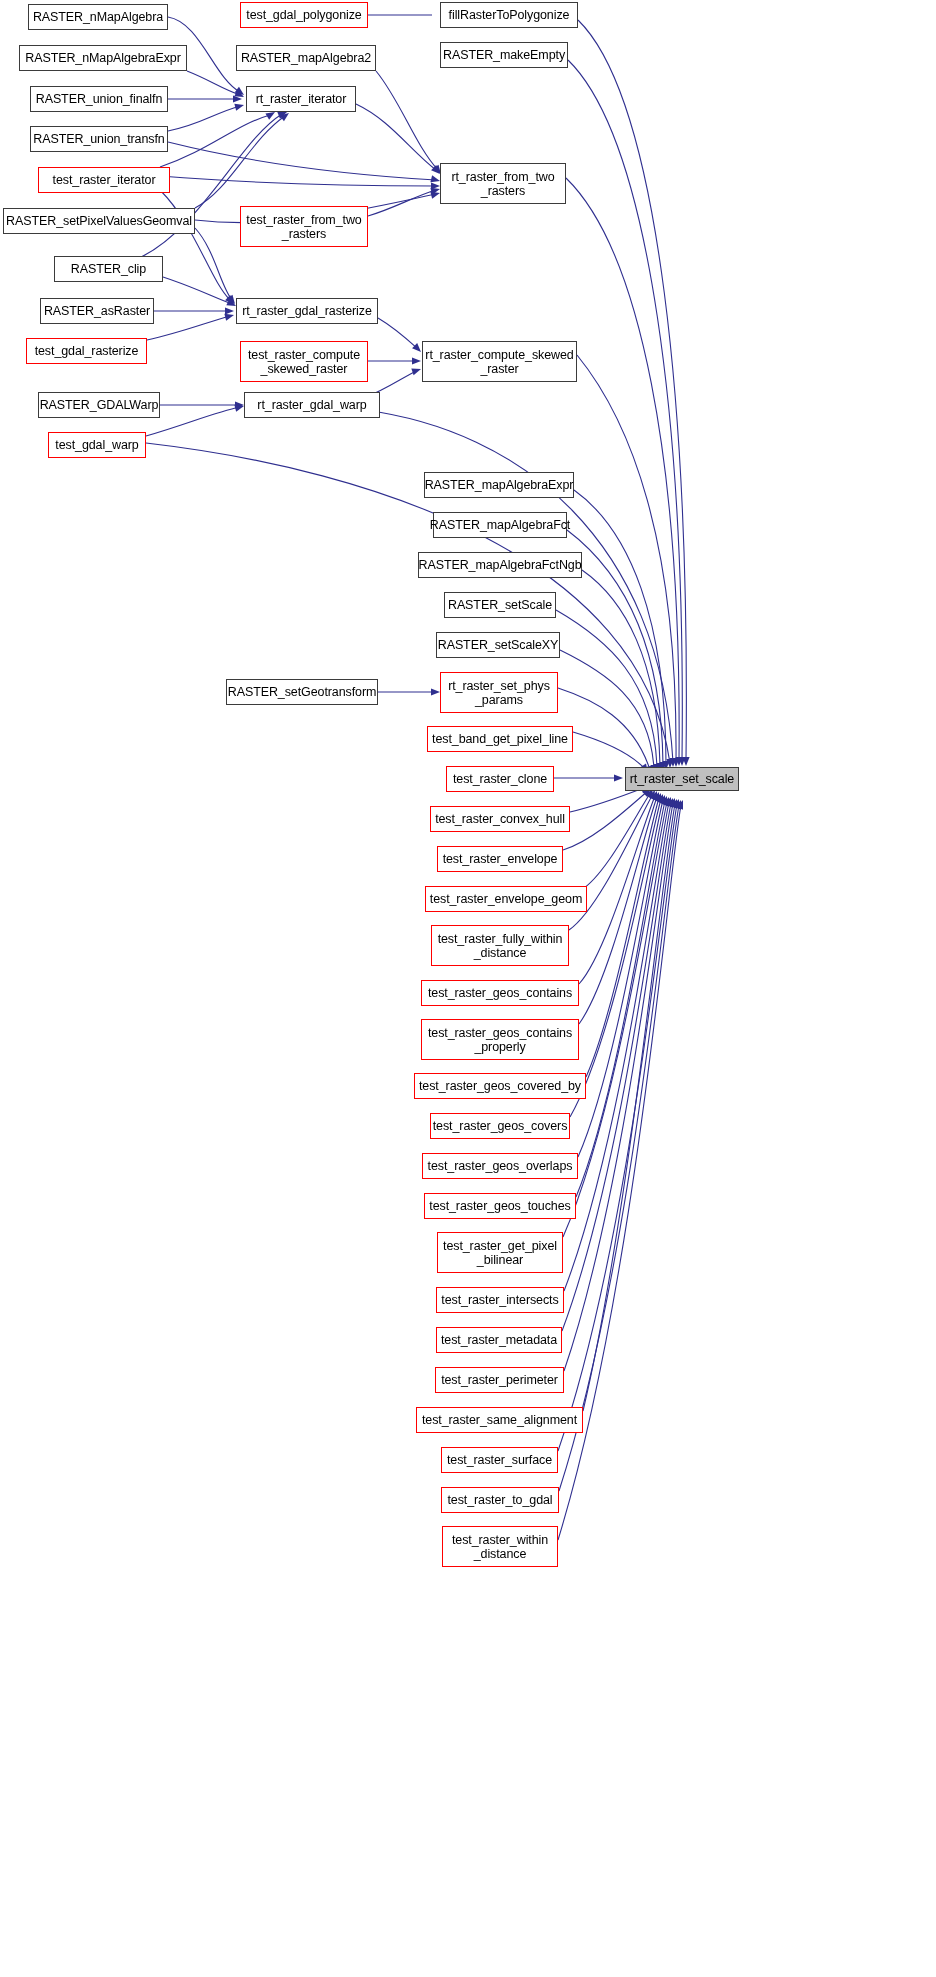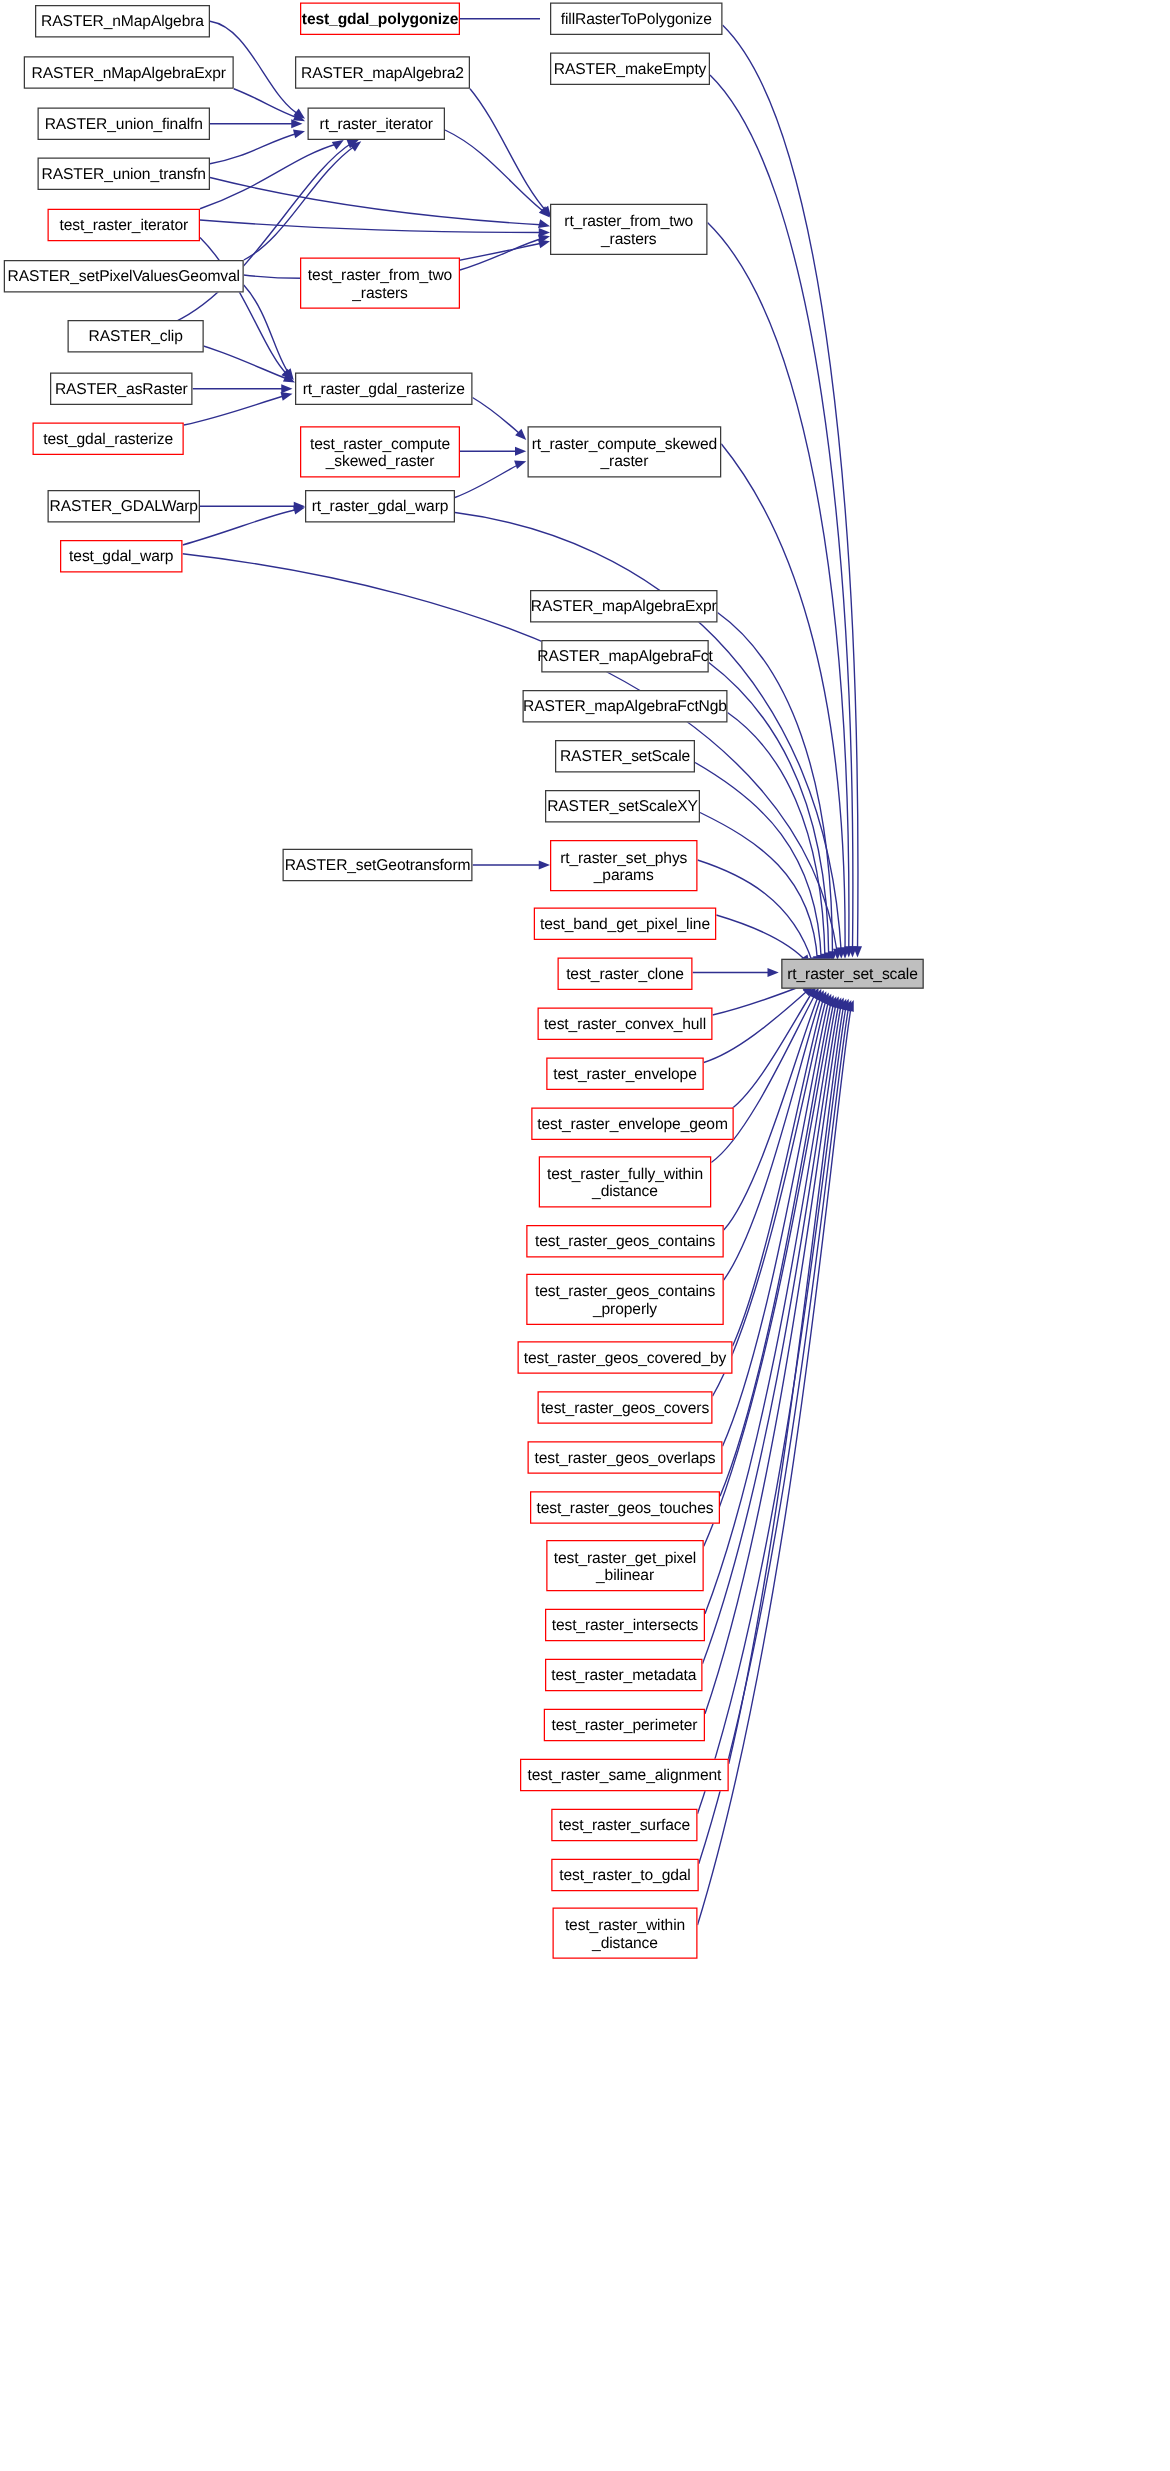--- a/index.html
+++ b/index.html
@@ -130,21 +130,21 @@
       <path d="M 558,1451 C 632,1236 663,882 677,804" fill="none" stroke="#2f2f8f" stroke-width="1.1"></path>
       <polygon points="679,799 679,808.693296652842 672.3149678256261,806.0192837830925" fill="#2f2f8f"></polygon>
       <path d="M 559,1491 C 634,1258 665,884 679,805" fill="none" stroke="#2f2f8f" stroke-width="1.1"></path>
       <polygon points="681,800 681,809.693296652842 674.3149678256261,807.0192837830925" fill="#2f2f8f"></polygon>
       <path d="M 558,1540 C 636,1286 667,886 681,805" fill="none" stroke="#2f2f8f" stroke-width="1.1"></path>
       <polygon points="683,800 683,809.693296652842 676.3149678256261,807.0192837830925" fill="#2f2f8f"></polygon>
     </svg>
 <div class="node black" style="left: 28px; top: 4px; width: 140px; height: 26px;">
       <span>RASTER_nMapAlgebra</span>
     </div>
-    <div class="node red" style="left: 240px; top: 2px; width: 128px; height: 26px; font-weight: bold;">
+    <div class="node red" style="left: 240px; top: 2px; width: 128px; height: 26px;">
       <span>test_gdal_polygonize</span>
     </div>
     <div class="node black" style="left: 440px; top: 2px; width: 138px; height: 26px;">
       <span>fillRasterToPolygonize</span>
     </div>
     <div class="node black" style="left: 19px; top: 45px; width: 168px; height: 26px;">
       <span>RASTER_nMapAlgebraExpr</span>
     </div>
     <div class="node black" style="left: 236px; top: 45px; width: 140px; height: 26px;">
       <span>RASTER_mapAlgebra2</span>
@@ -158,21 +158,21 @@
     <div class="node black" style="left: 246px; top: 86px; width: 110px; height: 26px;">
       <span>rt_raster_iterator</span>
     </div>
     <div class="node black" style="left: 30px; top: 126px; width: 138px; height: 26px;">
       <span>RASTER_union_transfn</span>
     </div>
     <div class="node black" style="left: 440px; top: 163px; width: 126px; height: 41px;">
       <span>rt_raster_from_two
 _rasters</span>
     </div>
-    <div class="node red" style="left: 38px; top: 167px; width: 122px; height: 26px;">
+    <div class="node red" style="left: 38px; top: 167px; width: 132px; height: 26px;">
       <span>test_raster_iterator</span>
     </div>
     <div class="node red" style="left: 240px; top: 206px; width: 128px; height: 41px;">
       <span>test_raster_from_two
 _rasters</span>
     </div>
     <div class="node black" style="left: 3px; top: 208px; width: 192px; height: 26px;">
       <span>RASTER_setPixelValuesGeomval</span>
     </div>
     <div class="node black" style="left: 54px; top: 256px; width: 109px; height: 26px;">
@@ -191,21 +191,21 @@
       <span>test_raster_compute
 _skewed_raster</span>
     </div>
     <div class="node black" style="left: 422px; top: 341px; width: 155px; height: 41px;">
       <span>rt_raster_compute_skewed
 _raster</span>
     </div>
     <div class="node black" style="left: 38px; top: 392px; width: 122px; height: 26px;">
       <span>RASTER_GDALWarp</span>
     </div>
-    <div class="node black" style="left: 244px; top: 392px; width: 120px; height: 26px;">
+    <div class="node black" style="left: 244px; top: 392px; width: 136px; height: 26px;">
       <span>rt_raster_gdal_warp</span>
     </div>
     <div class="node red" style="left: 48px; top: 432px; width: 98px; height: 26px;">
       <span>test_gdal_warp</span>
     </div>
     <div class="node black" style="left: 424px; top: 472px; width: 150px; height: 26px;">
       <span>RASTER_mapAlgebraExpr</span>
     </div>
     <div class="node black" style="left: 433px; top: 512px; width: 134px; height: 26px;">
       <span>RASTER_mapAlgebraFct</span>

